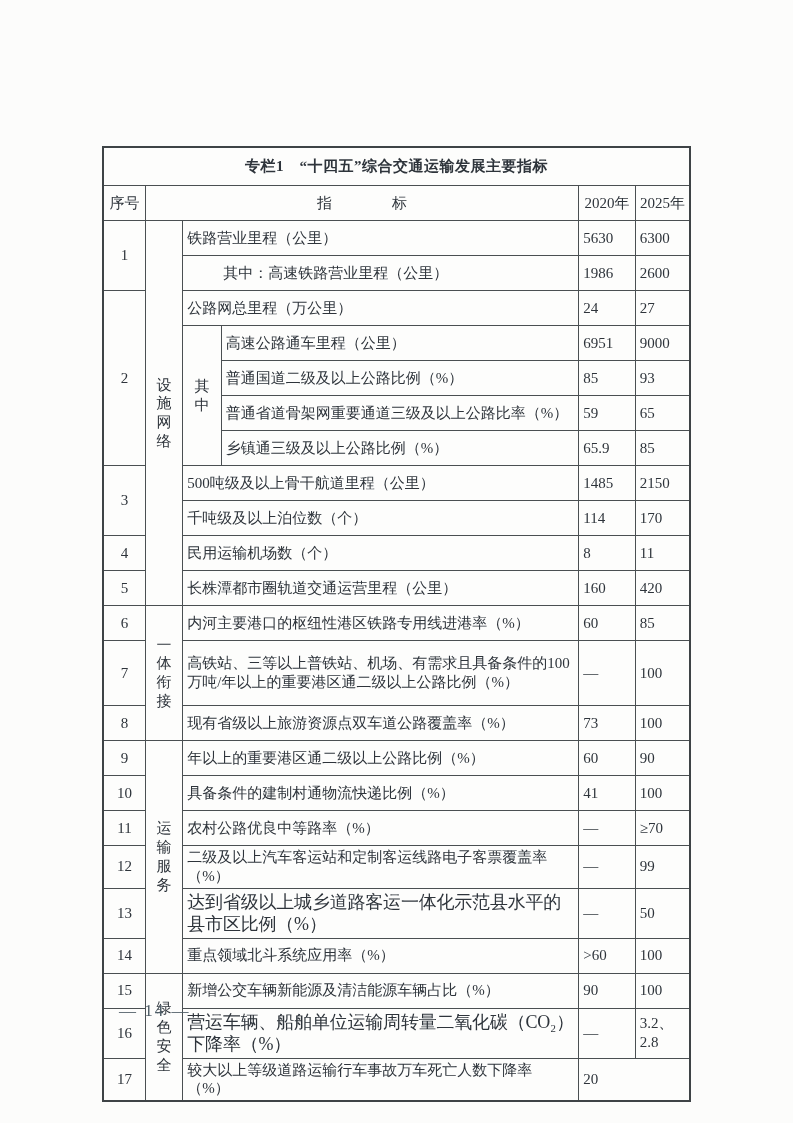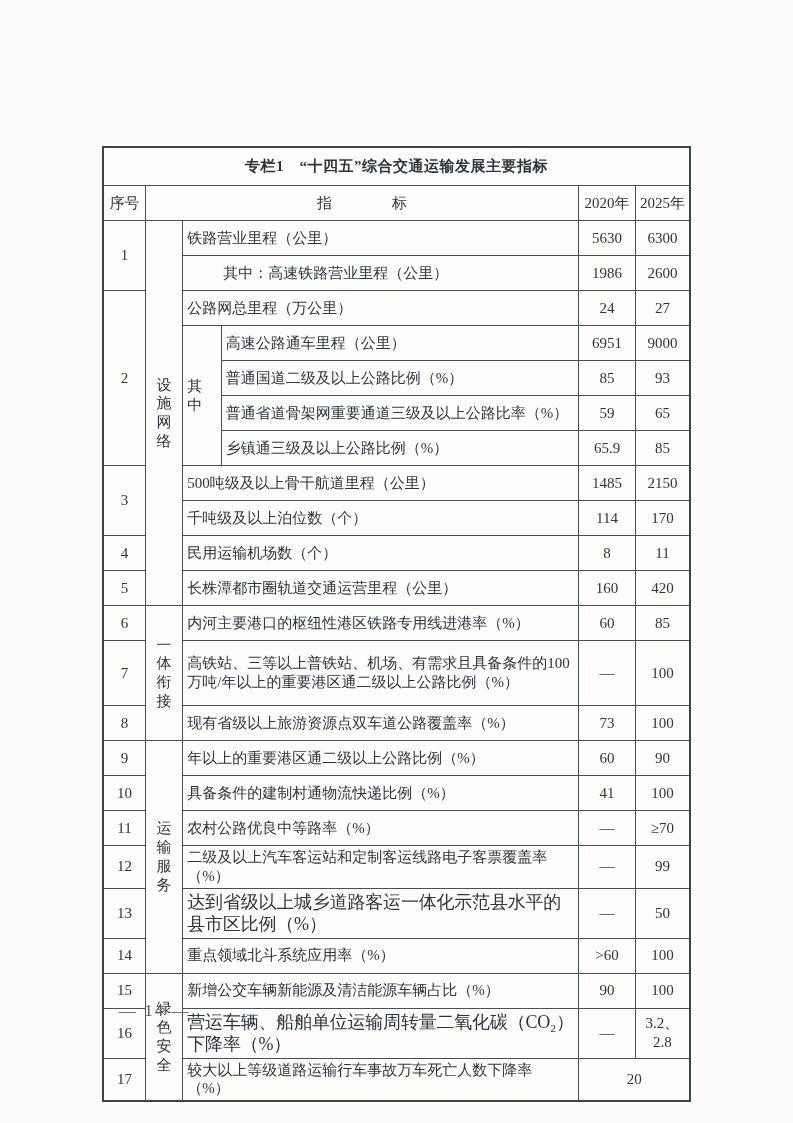--- a/index.html
+++ b/index.html
@@ -51,35 +51,35 @@
     text-align:center;
     font-size:15px;
   }
   td.cat{
     text-align:center;
     font-size:15px;
     padding:2px 2px;
     line-height:1.5;
   }
   td.sub{
+    text-align:center;
     font-size:15px;
     padding:2px 2px;
   }
   td.lbl{
     text-align:left;
     padding-left:6px;
     font-size:14.5px;
     height:30px;
     margin-left:44px;
   }
   td.lbl.indent{padding-left:40px;}
   td.lbl.tall{height:60px;}
   td.lbl.tight{font-size:18px;letter-spacing:-.2px;}
   td.val{
-    text-align:center;
     font-size:15px;
   }
   .page-number{
     position:absolute;
     left:119px;
     top:1001px;
     font-size:17px;
     letter-spacing:2px;
     color:#4e5c66;
   }

